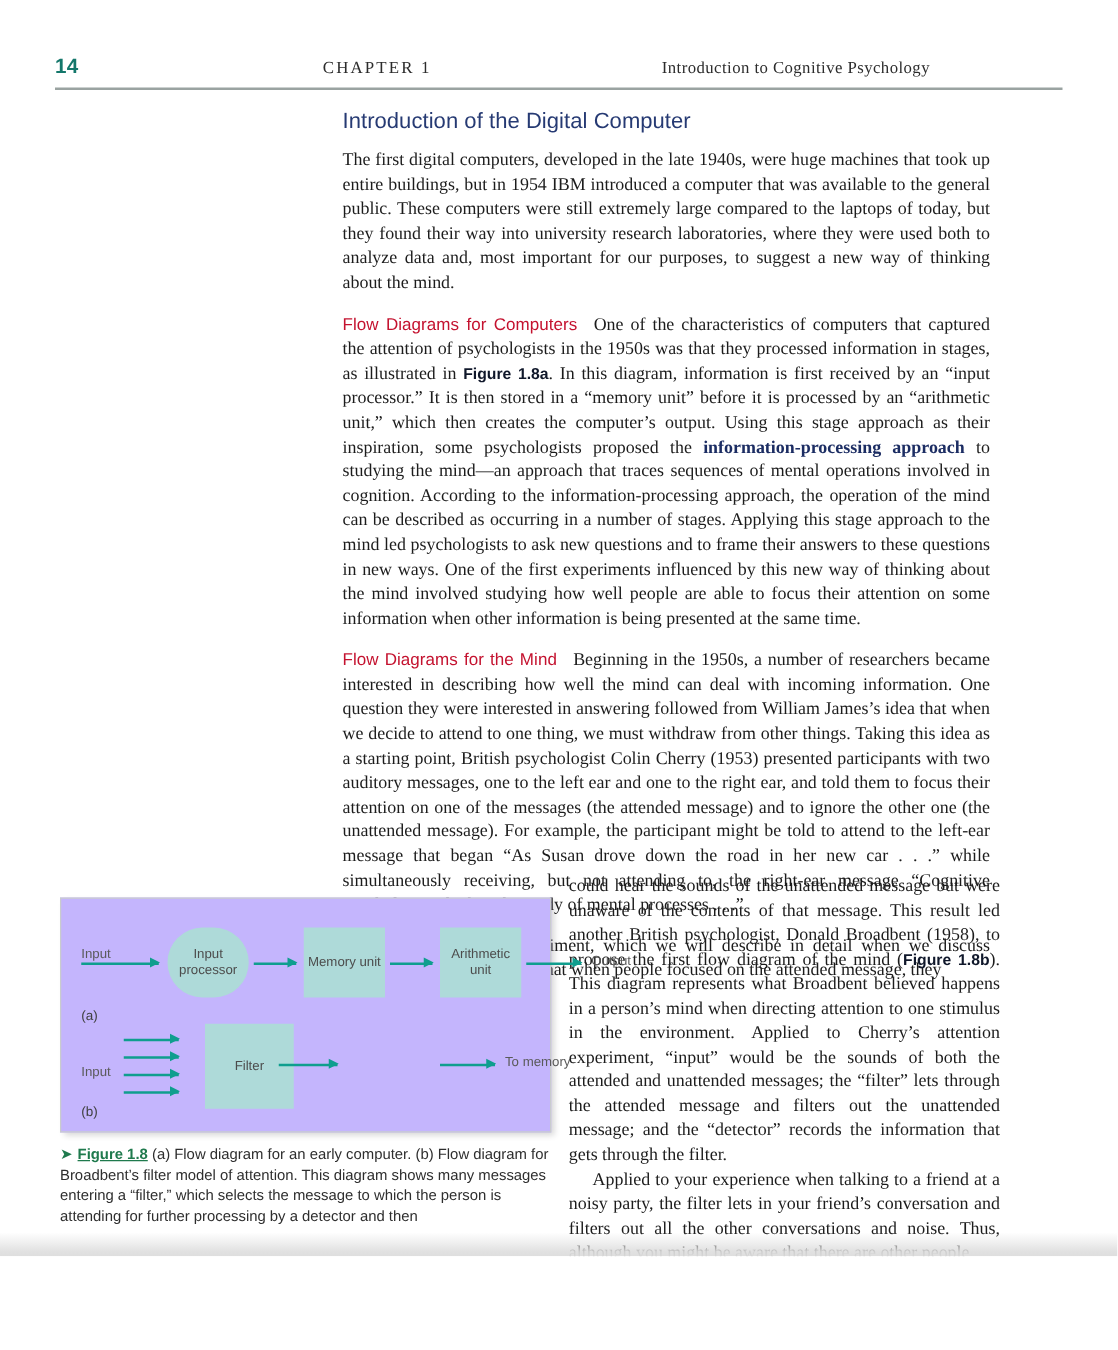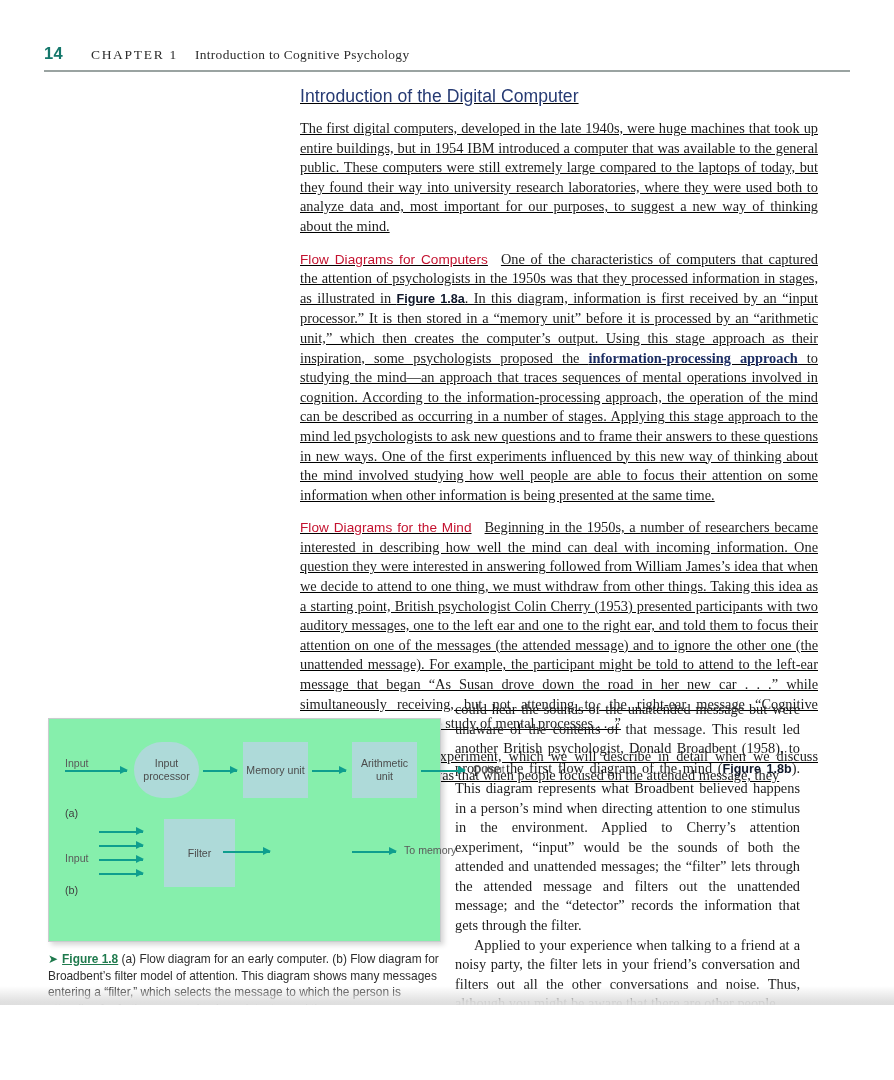--- a/index.html
+++ b/index.html
@@ -27,20 +27,21 @@
 
   
   .runhead {
     position: absolute;
     left: 44px;
     top: 44px;
     width: 700px;
     height: 26px;
     display: flex;
     align-items: baseline;
+    justify-content: space-between;
   }
   .folio {
     font-family: "Liberation Sans", sans-serif;
     font-weight: bold;
     font-size: 16.5px;
     color: #14776b;
     letter-spacing: 0.3px;
   }
   .chaplabel {
     margin-left: 28px;
@@ -61,24 +62,23 @@
     left: 44px;
     top: 70px;
     width: 806px;
     height: 1.6px;
     background: #9aa3a1;
   }
 
   
   .col-wide {
     position: absolute;
-    left: 300px;
+    left: 274px;
     top: 86px;
     width: 518px;
-    text-decoration: underline;
   }
   h1.sec-title {
     margin: 0 0 12px 0;
     font-family: "Liberation Sans", sans-serif;
     font-weight: normal;
     font-size: 17.6px;
     color: #263a73;
     letter-spacing: 0.05px;
   }
   p.body {
@@ -127,22 +127,22 @@
   
   .figwrap {
     position: absolute;
     left: 48px;
     top: 718px;
     width: 395px;
   }
   .figbox {
     position: relative;
     width: 393px;
-    height: 224px;
-    background: #86efac;
+    height: 188px;
+    background: #c4b5fd;
     border: 1px solid #c9ccce;
     box-shadow: 3px 3px 5px rgba(0,0,0,0.16);
     box-sizing: border-box;
     padding-left: 28px;
   }
   .fignode {
     position: absolute;
     background: #aedad9;
     color: #4c4c4c;
     font-family: "Liberation Sans", sans-serif;

